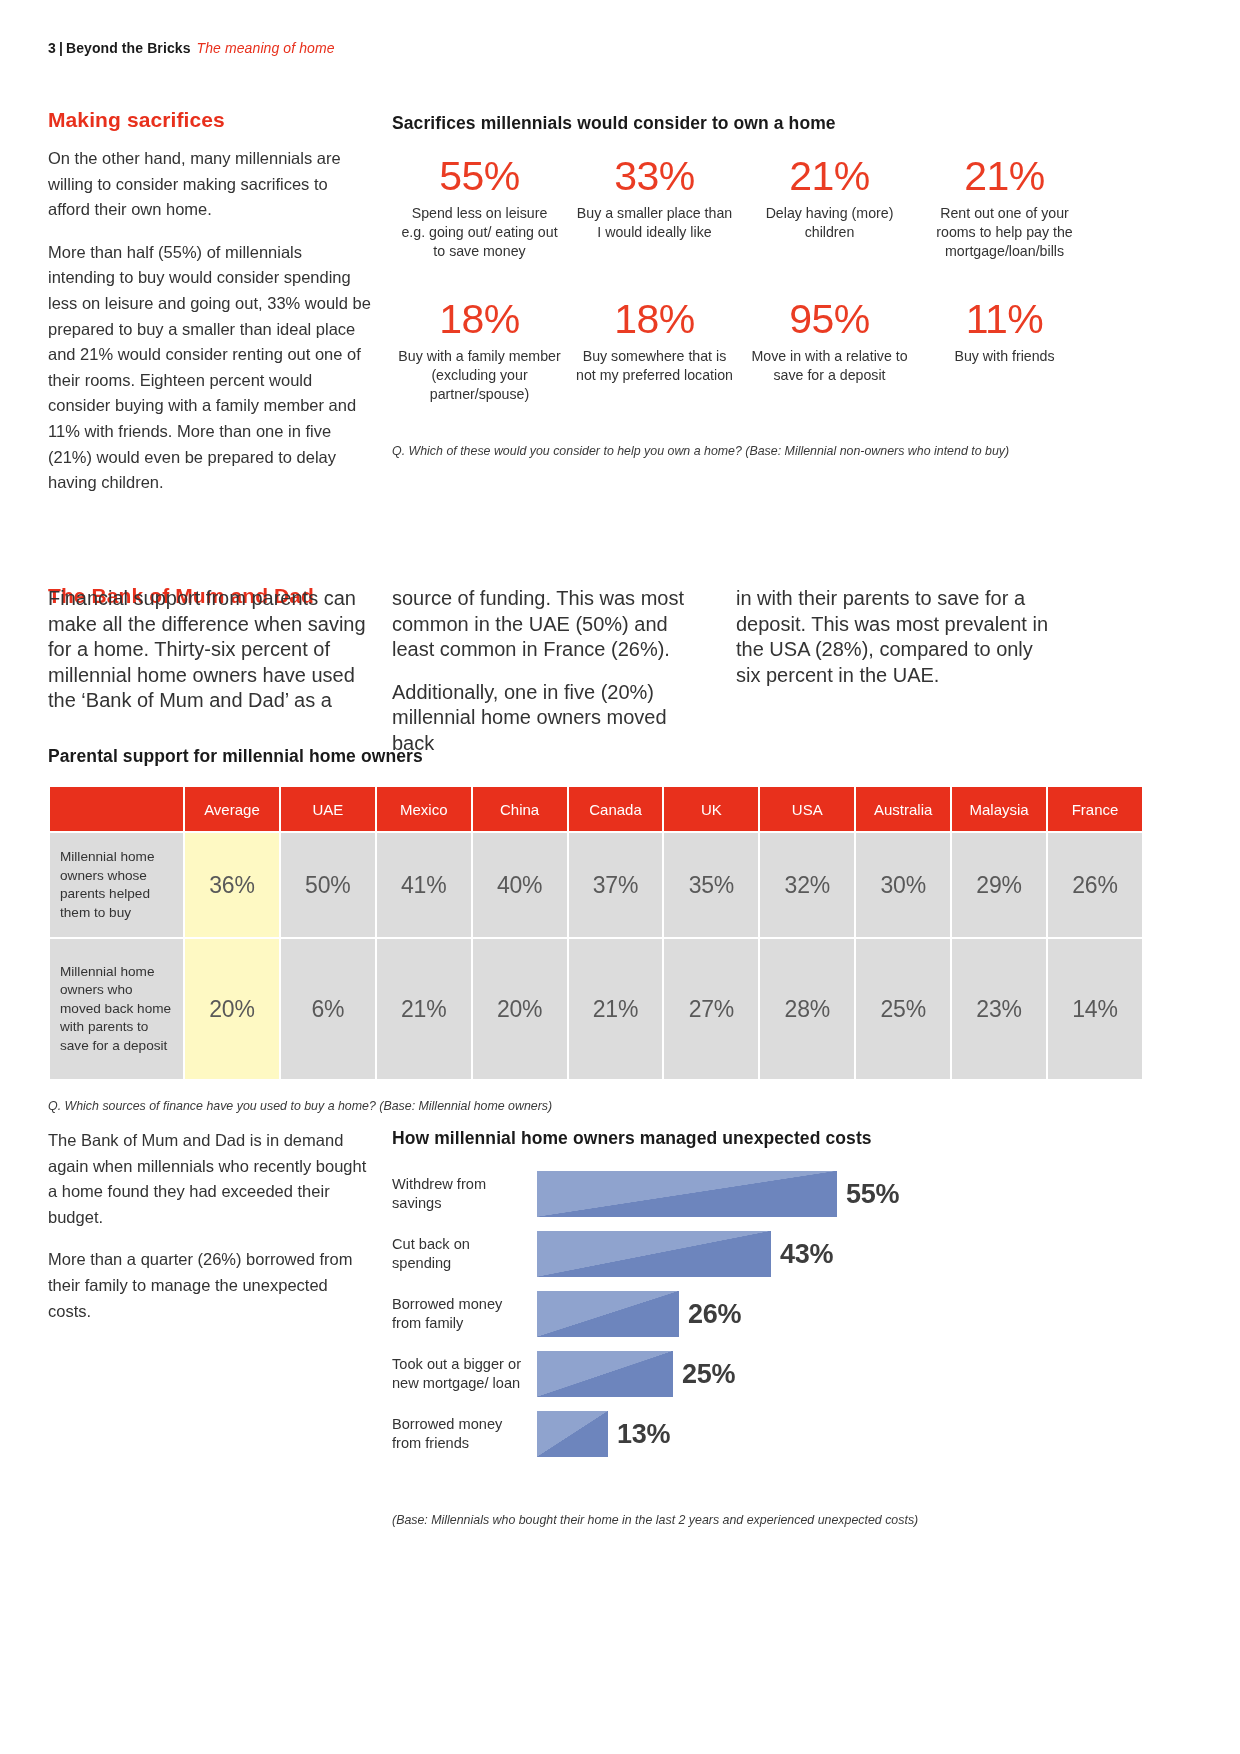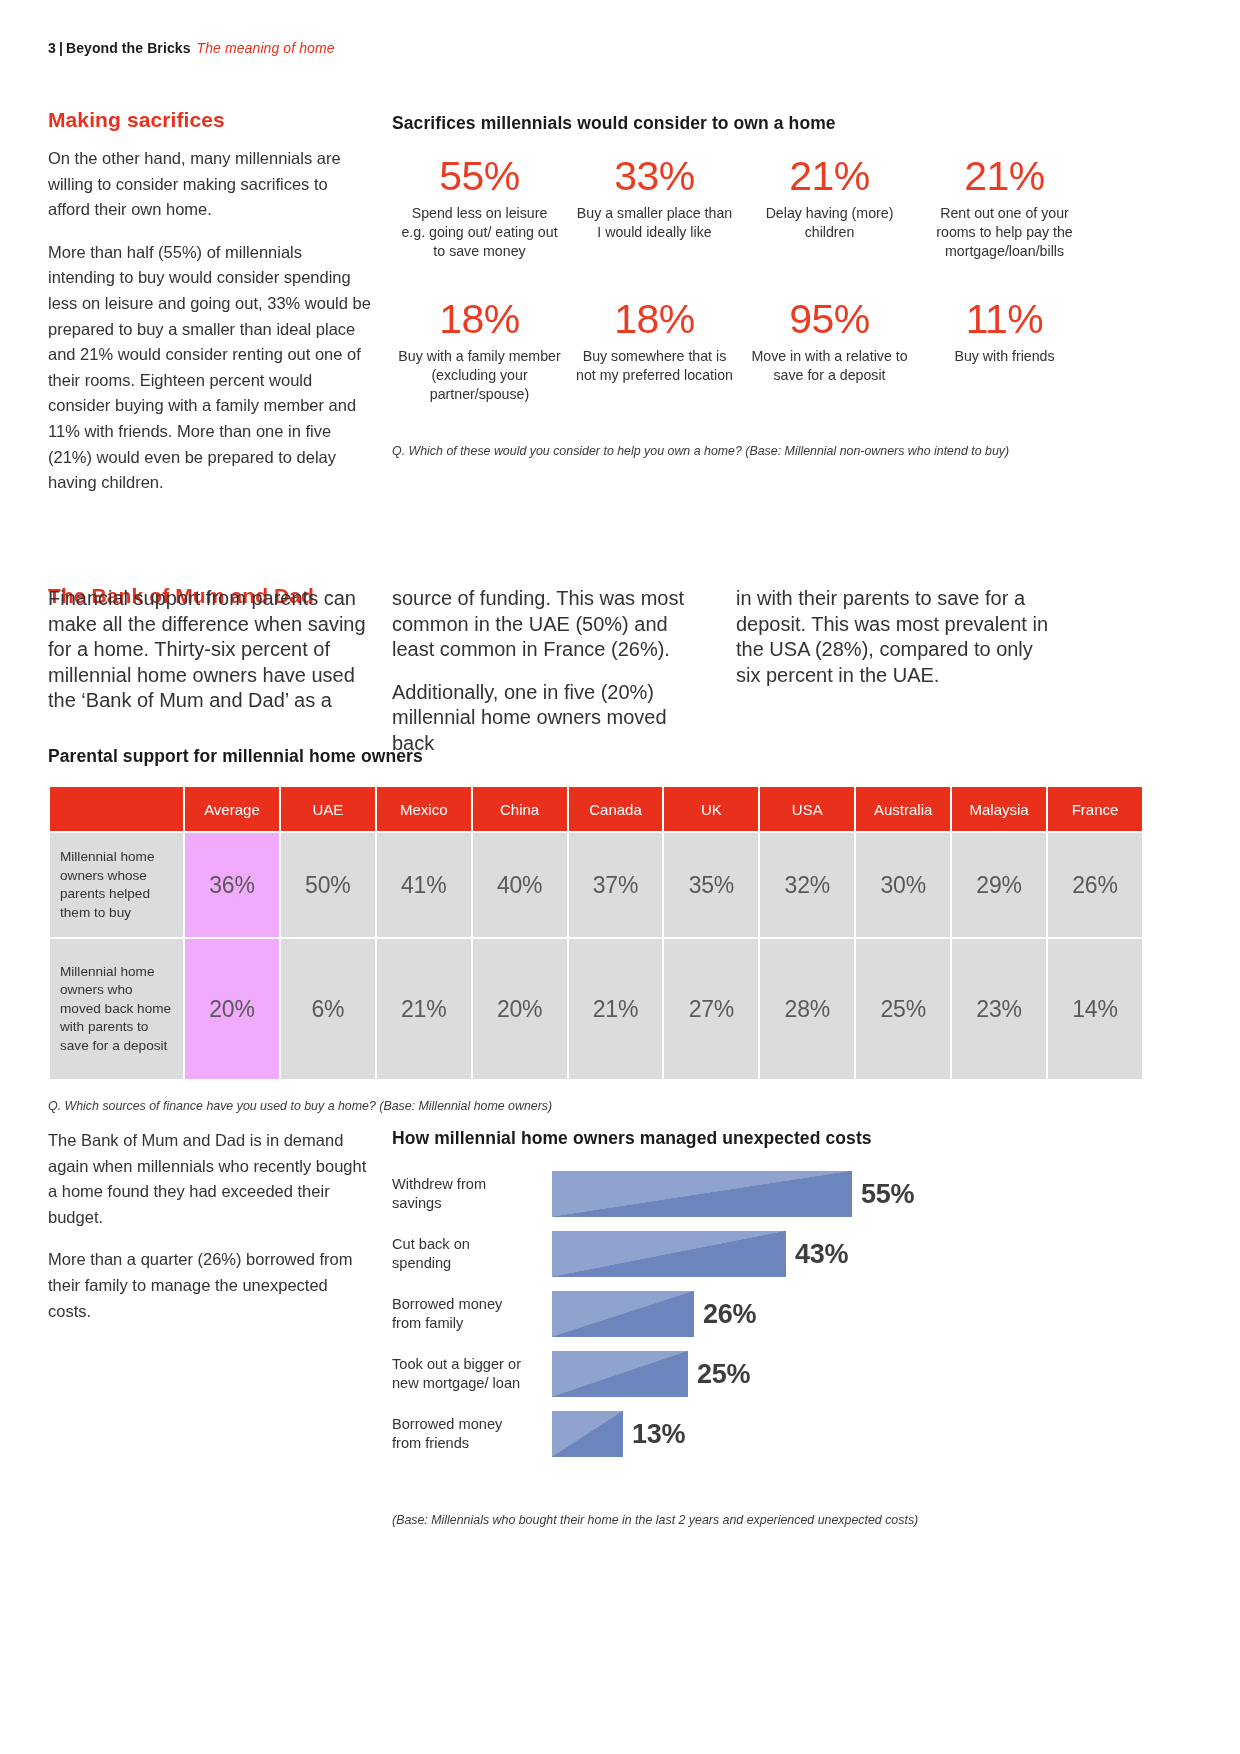--- a/index.html
+++ b/index.html
@@ -138,39 +138,38 @@
     text-align: left;
   }
   #parental-table td.val {
     background: #dcdcdc;
     font-size: 23px;
     color: #595959;
     text-align: center;
     vertical-align: middle;
     letter-spacing: -0.2px;
   }
-  #parental-table td.val.avg { background: #f0abfc; margin-top: 26px; }
+  #parental-table td.val.avg { background: #fef9c3; margin-top: 26px; }
   #table-footnote { position: absolute; left: 48px; top: 1098px; }
 
   
   #bottom-text { position: absolute; left: 48px; top: 1128px; width: 320px; }
   #costs-title { position: absolute; left: 392px; top: 1128px; }
 
   #bar-chart {
     position: absolute;
     left: 392px;
     top: 1168px;
     width: 700px;
   }
   .bar-row {
     display: flex;
     align-items: center;
     height: 52px;
     margin-bottom: 8px;
-    gap: 15px;
   }
   .bar-label {
     width: 145px;
     font-size: 14.6px;
     line-height: 19px;
     color: #333333;
     padding-right: 8px;
   }
   .bar-track {
     flex: 1;

